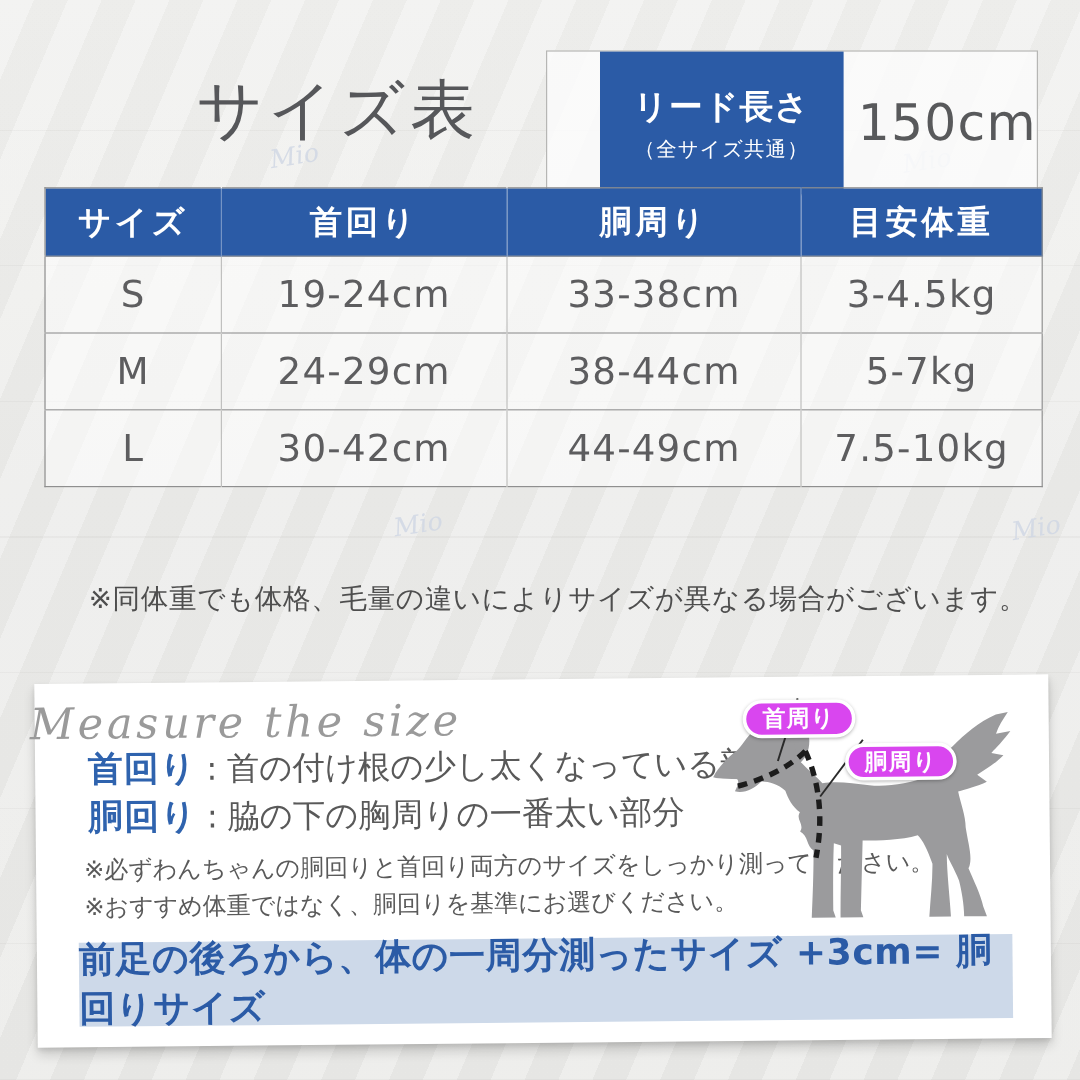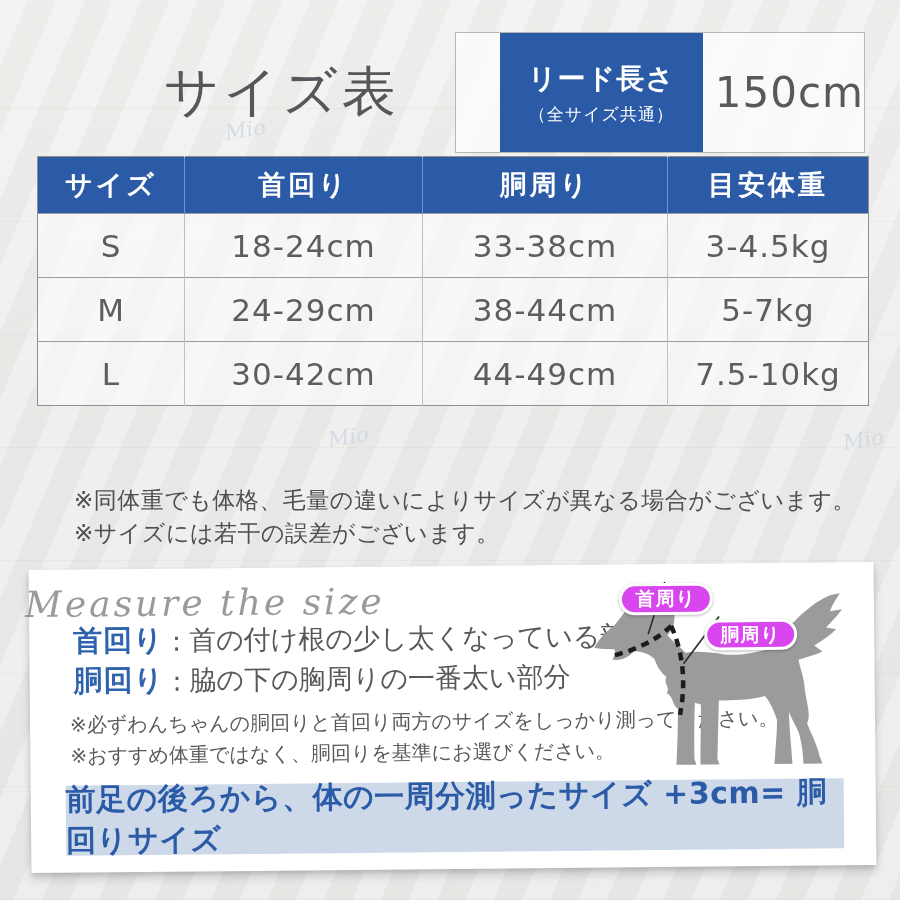--- a/index.html
+++ b/index.html
@@ -20,21 +20,21 @@
     transform:rotate(-9deg); pointer-events:none;
   }
 
   .title{
     position:absolute; left:164px; top:56px;
     font-size:54px; font-weight:400; color:#56575a; letter-spacing:4px;
   }
 
   
   .leash-box{
-    position:absolute; left:455px; top:32px; width:410px; height:121px;
+    position:absolute; left:455px; top:42px; width:410px; height:121px;
     display:flex; border:1px solid #b6b6b4; background:rgba(252,252,251,0.85);padding-left:44px;
   }
   .leash-left{
     width:205px; height:100%; background:#2b5ba6; color:#fff;
     display:flex; flex-direction:column; align-items:center; justify-content:center;
   }
   .leash-label{ font-size:28px; font-weight:bold; letter-spacing:1px; }
   .leash-sub{ font-size:17px; margin-top:5px; letter-spacing:1px; }
   .leash-right{
     flex:1; display:flex; align-items:center; justify-content:center;
@@ -140,42 +140,41 @@
       <tr>
         <th>サイズ</th>
         <th>首回り</th>
         <th>胴周り</th>
         <th>目安体重</th>
       </tr>
     </thead>
     <tbody>
       <tr>
         <td>S</td>
-        <td>18-24cm</td>
+        <td>19-24cm</td>
         <td>33-38cm</td>
         <td>3-4.5kg</td>
       </tr>
       <tr>
         <td>M</td>
         <td>24-29cm</td>
         <td>38-44cm</td>
         <td>5-7kg</td>
       </tr>
       <tr>
         <td>L</td>
         <td>30-42cm</td>
         <td>44-49cm</td>
         <td>7.5-10kg</td>
       </tr>
     </tbody>
   </table>
 
   <div class="table-notes">
     <div>※同体重でも体格、毛量の違いによりサイズが異なる場合がございます。</div>
-    <div>※サイズには若干の誤差がございます。</div>
   </div>
 
   <div class="measure-card">
     <div class="script-title">Measure the size</div>
 
     <div class="defs">
       <div class="def-row">
         <span class="def-term">首回り</span>
         <span class="def-colon">:</span>
         <span class="def-desc">首の付け根の少し太くなっている部分</span>

